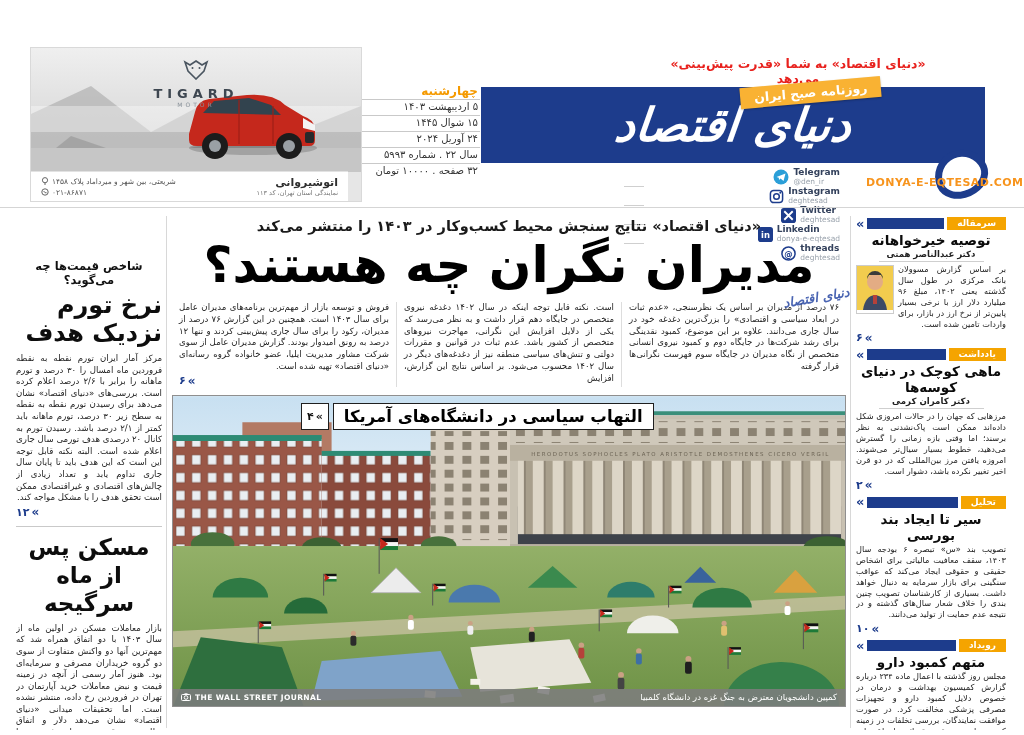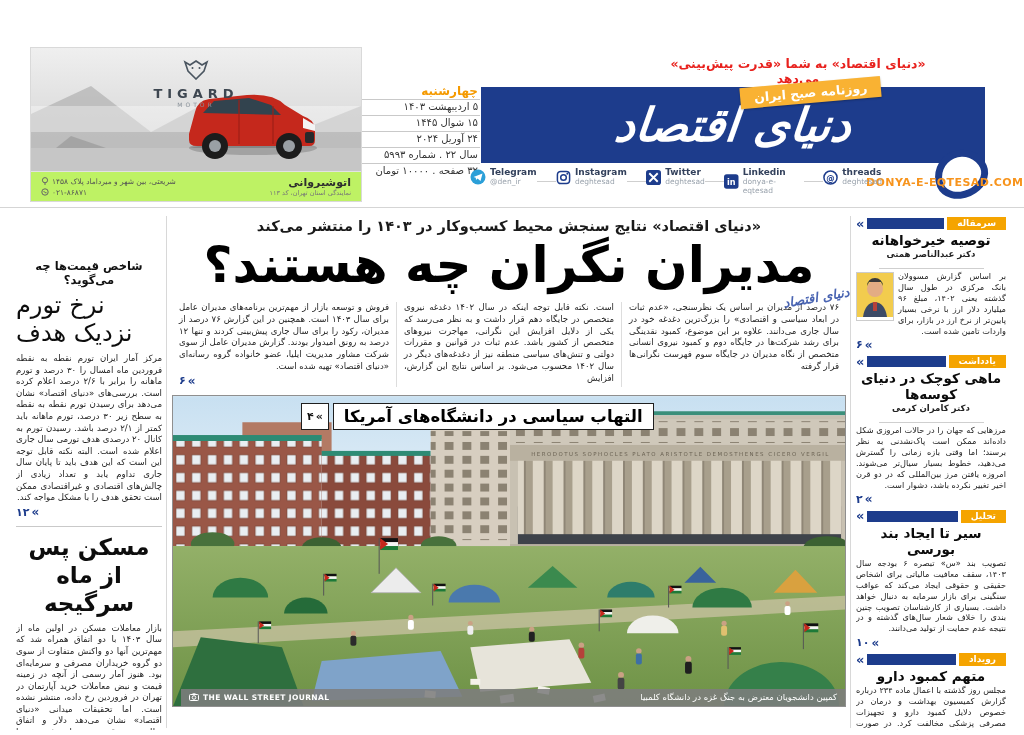--- a/index.html
+++ b/index.html
@@ -5,55 +5,55 @@
   html,body{margin:0;padding:0;background:#e9e9e9;}
   *{box-sizing:border-box;font-family:"DejaVu Sans","Liberation Sans",sans-serif;}
   .page{position:relative;width:1024px;height:735px;background:#fff;overflow:hidden;margin:0 auto;}
 
   
   .ad{position:absolute;left:30px;top:47px;width:332px;height:155px;border:1px solid #d9d9d9;background:#e6e6e6;overflow:hidden;}
   .ad svg.scene{position:absolute;left:0;top:0;}
   .ad .logo-block{position:absolute;left:0;right:0;top:12px;text-align:center;pointer-events:none;}
   .ad .brand{font-size:13px;font-weight:bold;letter-spacing:5px;color:#3d4650;margin-top:2px;}
   .ad .brand-sub{font-size:6px;letter-spacing:3px;color:#8a929a;}
-  .ad .strip{position:absolute;left:0;right:0;bottom:0;height:30px;background:#bef264;border-top:1px solid #e2e2e2;display:flex;justify-content:space-between;align-items:center;padding:0 10px;}
+  .ad .strip{position:absolute;left:0;right:13px;bottom:0;height:30px;background:#ffffff;border-top:1px solid #e2e2e2;display:flex;justify-content:space-between;align-items:center;padding:0 10px;}
   .ad .addr{font-size:7.5px;color:#555;line-height:11px;}
   .ad .addr .row{display:flex;align-items:center;gap:3px;}
   .ad .dealer{text-align:right;direction:rtl;}
   .ad .dealer .nm{font-size:11px;font-weight:bold;color:#2e2e2e;}
   .ad .dealer .sb{font-size:6.5px;color:#777;}
 
   .dateblock{position:absolute;left:362px;top:84px;width:118px;direction:rtl;}
   .dateblock .drow{font-size:10px;color:#333;text-align:right;padding:1px 2px 2px;border-bottom:1px solid #c9c9c9;line-height:12px;}
   .dateblock .weekday{color:#f59a00;font-weight:bold;font-size:12px;border-bottom:1px solid #c9c9c9;}
   .dateblock .drow:last-child{border-bottom:none;}
 
   .banner{position:absolute;left:481px;top:87px;width:504px;height:76px;background:#1d3c8c;display:flex;align-items:center;justify-content:center;}
   .banner .logotext{color:#fff;font-size:46px;font-weight:900;font-style:italic;transform:skewX(-6deg);white-space:nowrap;letter-spacing:2px;}
   .slogan{position:absolute;left:648px;top:56px;width:300px;text-align:center;color:#e8211d;font-size:12.5px;font-weight:bold;direction:rtl;}
   .badge{position:absolute;left:740px;top:82px;background:#f9b233;color:#fff;font-size:12.5px;font-weight:bold;padding:3px 14px;transform:rotate(-5deg);direction:rtl;box-shadow:0 1px 2px rgba(0,0,0,.25);}
   .loop{position:absolute;left:934px;top:150px;width:54px;height:48px;border:7px solid #1d3c8c;border-radius:50% 50% 50% 50%/55% 55% 45% 45%;transform:rotate(-24deg);background:#fff;}
   .website{position:absolute;left:866px;top:176px;color:#f7941d;font-size:11px;font-weight:800;letter-spacing:.4px;}
 
-  .social{position:absolute;left:470px;top:168px;width:412px;display:flex;align-items:flex-start;justify-content:space-between;}
+  .social{position:absolute;left:428px;top:168px;width:412px;display:flex;align-items:flex-end;justify-content:space-between;flex-direction:column;}
   .soc{display:flex;align-items:center;gap:4px;}
   .soc .txt{line-height:9px;}
   .soc .nm{font-size:9px;font-weight:bold;color:#33415c;}
   .soc .hd{font-size:7.5px;color:#9aa3ad;}
   .sep{width:20px;height:1px;background:#cfcfcf;align-self:center;}
 
   .hrule{position:absolute;left:0;right:0;top:207px;border-top:1px solid #d5d5d5;}
 
   
   .vline{position:absolute;top:216px;height:512px;width:0;border-left:1px solid #d8d8d8;}
 
   
   .leftcol{position:absolute;left:16px;top:216px;width:146px;height:514px;direction:rtl;overflow:hidden;}
   .lc-kicker{font-size:11.5px;font-weight:800;text-align:center;color:#111;margin-top:43px;}
-  .lc-title{font-size:24px;font-weight:400;text-align:left;color:#0d0d0d;line-height:28px;margin:4px 0 6px;}
+  .lc-title{font-size:24px;font-weight:700;text-align:right;color:#0d0d0d;line-height:28px;margin:4px 0 6px;}
   .lc-title2{font-size:23px;font-weight:900;text-align:center;color:#0d0d0d;line-height:28px;margin:6px 0 6px;}
   .lc-body{font-size:8.6px;line-height:11.6px;text-align:justify;color:#222;}
   .lc-div{border-top:1px solid #c9c9c9;margin:7px 0 2px;}
   .pref{display:flex;align-items:center;gap:2px;direction:ltr;margin-top:2px;}
   .pref .n{color:#1d3c8c;font-weight:900;font-size:11px;}
   .pref .c{color:#1d3c8c;font-weight:900;font-size:12px;line-height:10px;}
 
   
   .center{position:absolute;left:172px;top:216px;width:674px;}
   .m-kicker{text-align:center;font-size:14.5px;font-weight:bold;color:#1a1a1a;direction:rtl;margin-top:2px;}
@@ -64,33 +64,33 @@
   .signature{position:absolute;left:auto;right:-4px;top:-12px;color:#2b4aa5;font-style:italic;font-weight:bold;font-size:13px;transform:rotate(-10deg);opacity:.85;}
   .m-ref{display:flex;justify-content:flex-start;direction:ltr;margin-top:2px;}
 
   
   .photo{position:relative;margin-top:8px;width:674px;height:312px;border:1px solid #8f8f8f;overflow:hidden;background:#cfe4f2;}
   .ph-titlewrap{position:absolute;top:7px;left:128px;display:flex;align-items:stretch;gap:4px;}
   .ph-refbox{background:#fff;border:1px solid #1f1f1f;display:flex;align-items:center;justify-content:center;gap:2px;padding:0 5px;}
   .ph-refbox .n{font-size:11px;font-weight:900;color:#111;}
   .ph-refbox .c{font-size:11px;font-weight:900;color:#111;}
   .ph-titlebox{background:#fff;border:1px solid #1f1f1f;padding:3px 10px;font-size:16.5px;font-weight:900;color:#000;direction:rtl;white-space:nowrap;}
-  .caption{position:absolute;left:8px;right:0;bottom:0;height:17px;background:rgba(125,125,125,.88);color:#fff;display:flex;align-items:center;justify-content:space-between;padding:8px 8px;}
+  .caption{position:absolute;left:0;right:0;bottom:0;height:17px;background:rgba(125,125,125,.88);color:#fff;display:flex;align-items:center;justify-content:space-between;padding:8px 8px;}
   .caption .credit{display:flex;align-items:center;gap:4px;font-size:7.5px;font-weight:bold;letter-spacing:.4px;}
   .caption .cap{font-size:8.5px;direction:rtl;}
 
   
   .sidebar{position:absolute;left:856px;top:214px;width:150px;height:516px;overflow:hidden;}
   .sb-art{margin-bottom:4px;}
   .sb-head{display:flex;align-items:center;gap:3px;margin:3px 0 2px;}
   .sb-head .chev{color:#1d3c8c;font-weight:900;font-size:13px;line-height:12px;}
   .sb-head .bar{flex:1;height:11px;background:#1d3c8c;}
   .sb-head .tag{background:#f5a400;color:#fff;font-size:9px;font-weight:bold;padding:1px 10px 2px;direction:rtl;}
   .sb-title{font-size:13.5px;font-weight:900;text-align:center;color:#0b0b0b;direction:rtl;line-height:16px;margin:2px 0 1px;}
-  .sb-author{font-size:8.6px;font-weight:bold;text-align:center;color:#222;direction:rtl;border-bottom:1px solid #cfcfcf;width:70%;margin:0 auto 2px;padding-bottom:9px;}
+  .sb-author{font-size:8.6px;font-weight:bold;text-align:center;color:#222;direction:rtl;border-bottom:1px solid #cfcfcf;width:70%;margin:0 auto 2px;padding-bottom:2px;}
   .sb-body{font-size:8.2px;line-height:10.9px;text-align:justify;color:#222;direction:rtl;}
   .sb-body .facewrap{float:left;margin:1px 4px 1px 0;border:1px solid #ccc;}
 </style>
 </head>
 <body>
 
 <div class="page">
 
   <div class="ad">
     <svg class="scene" width="330" height="124" viewBox="0 0 330 124">

